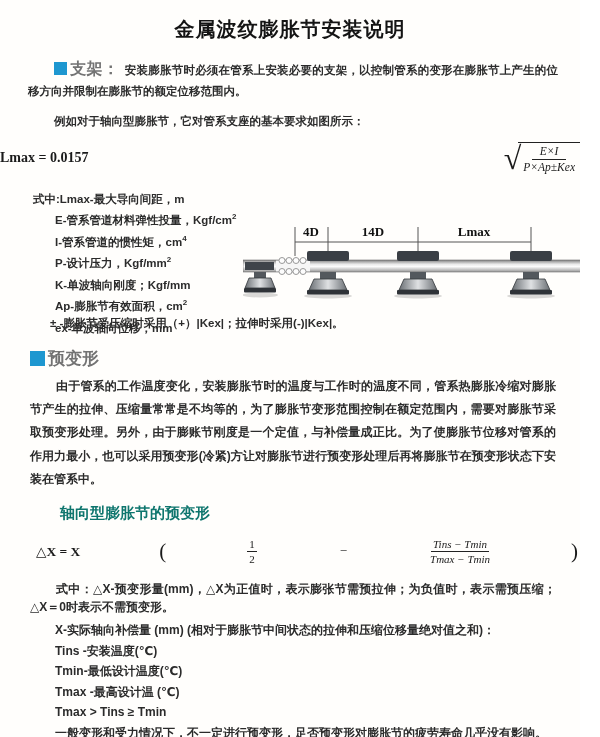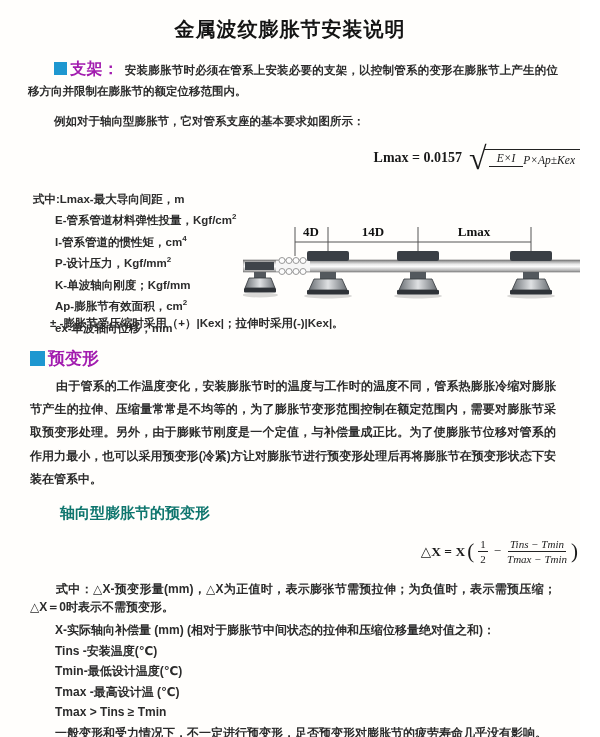--- a/index.html
+++ b/index.html
@@ -29,50 +29,50 @@
     text-align:justify;
   }
   .sq{
     display:inline-block;
     width:13px;height:13px;
     background:#1e97d0;
     margin-right:3px;
     vertical-align:-1px;
   }
   .sec-title{
-    color:#a21caf;
+    color:#737373;
     font-size:16px;
     font-weight:bold;
     margin-right:6px;
   }
   .p-example{
     margin:12px 22px 0 28px;
     font-size:11.5px;
     font-weight:600;
     text-indent:26px;
   }
   
   .formula{
-    display:flex;justify-content:flex-end;align-items:center;
+    display:flex;justify-content:space-between;align-items:center;
     font-family:"Liberation Serif","DejaVu Serif",serif;
     color:#1a1a1a;
   }
   .f1{margin-top:12px;height:34px;}
   .f1 .lhs{font-weight:bold;font-size:14px;margin-right:7px;}
   .sqrtwrap{display:inline-flex;align-items:center;}
   .rad{font-size:32px;line-height:26px;margin-right:-3px;font-weight:400;}
   .sfrac{
-    display:inline-flex;flex-direction:row;align-items:center;
+    display:inline-flex;flex-direction:column;align-items:center;
     border-top:1.6px solid #222;
     font-style:italic;font-size:11.5px;line-height:13px;
     padding:2px 5px 0 5px;
   }
   .sfrac .num{border-bottom:1px solid #222;padding:0 8px 1px 8px;}
   .sfrac .den{padding-top:1px;font-style:italic;}
-  .f2{margin-top:12px;height:32px;font-size:13px;}
+  .f2{margin-top:12px;height:32px;font-size:13px;margin-left:36px;}
   .f2 .lhs,.f3 .lhs{font-weight:bold;font-size:13.5px;}
   .paren{font-size:21px;font-weight:400;margin:0 2px;line-height:20px;}
   .vfrac{
     display:inline-flex;flex-direction:column;align-items:center;
     font-size:11px;line-height:12px;margin:0 2px;
   }
   .vfrac .top{border-bottom:1px solid #222;padding:0 2px 1px 2px;}
   .vfrac .bot{padding-top:1px;}
   .ital{font-style:italic;}
   .minus{margin:0 4px;}

